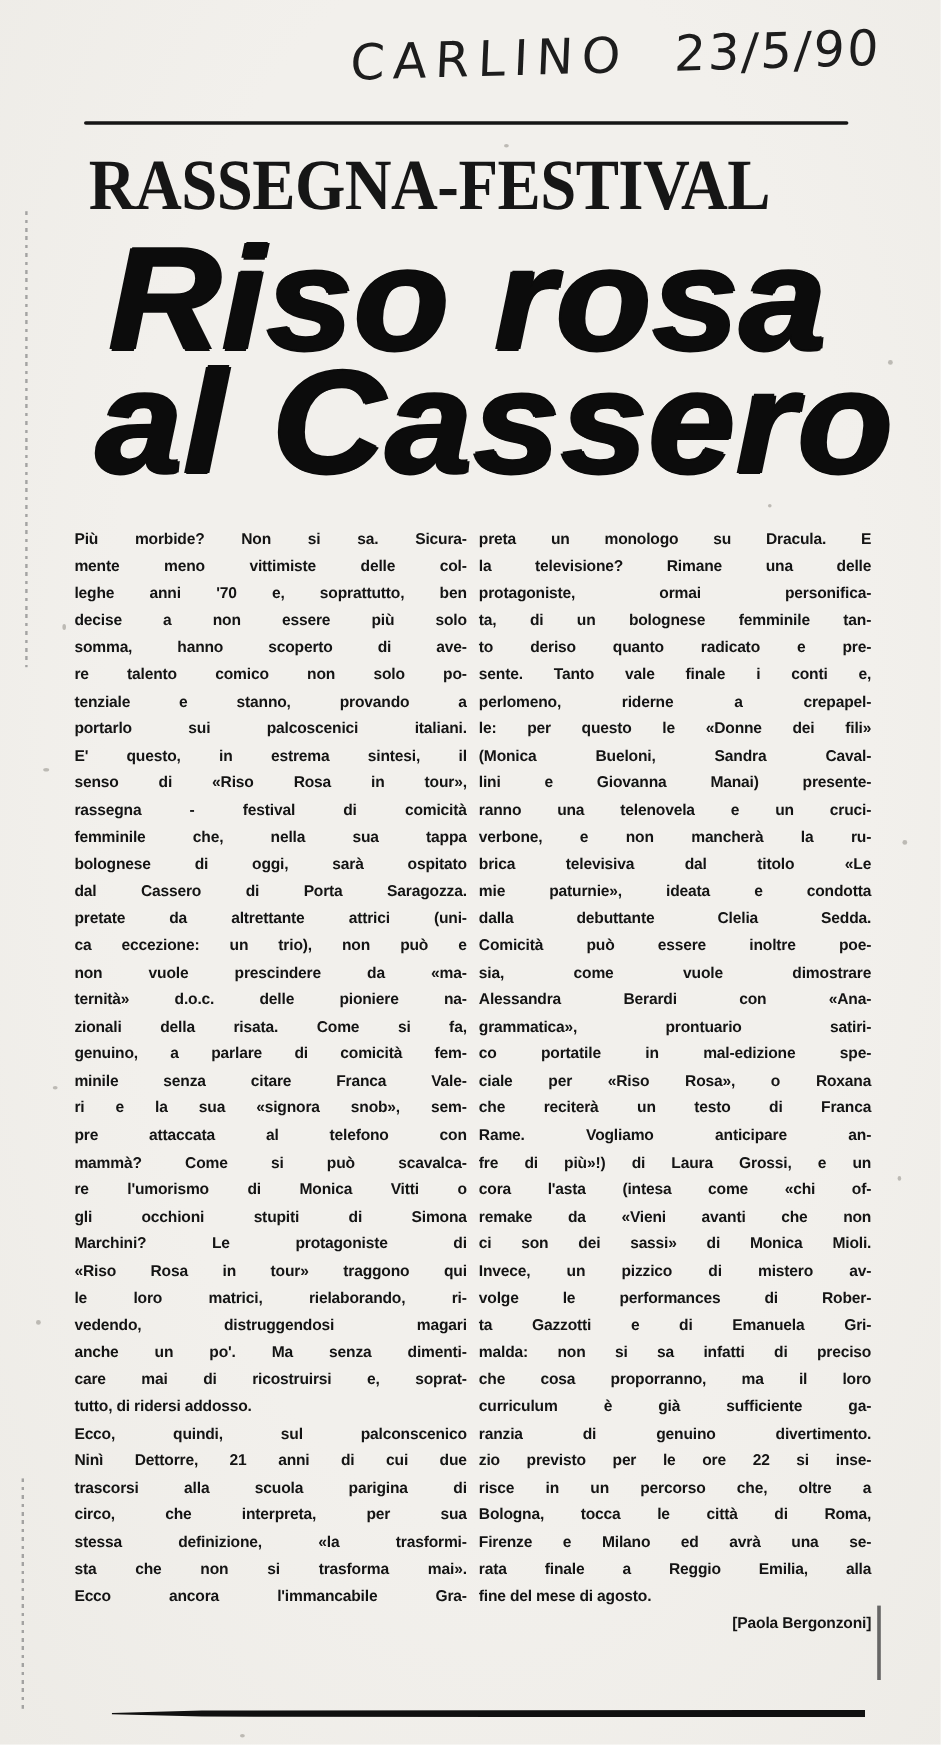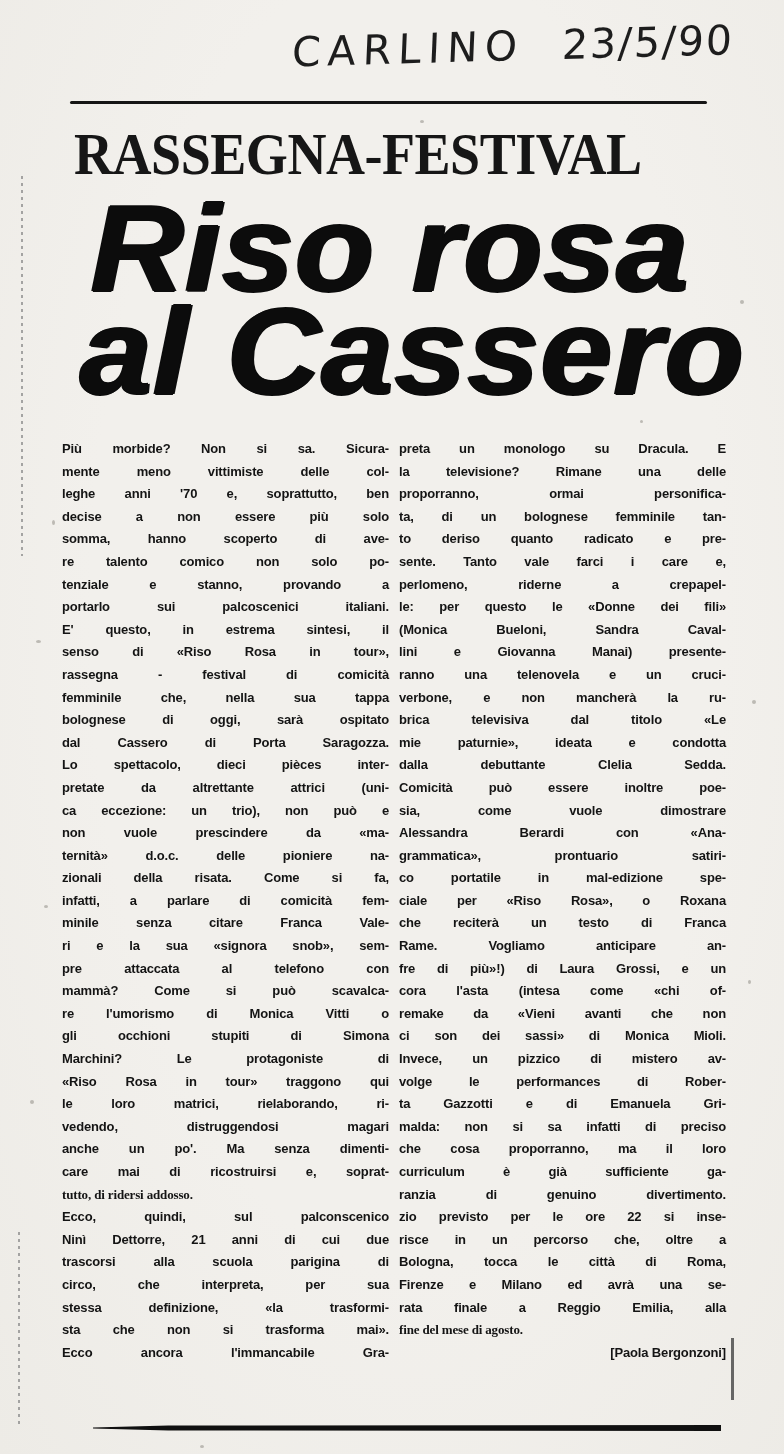--- a/index.html
+++ b/index.html
@@ -42,21 +42,21 @@
   .headline .hl-line:first-child{margin-left:10px;}
   
   .columns{
     position:absolute;left:62px;top:438px;width:664px;
     display:flex;gap:10px;
     font-family:"Liberation Sans",sans-serif;font-weight:700;
     font-size:13px;line-height:22.6px;letter-spacing:-0.15px;color:#141414;
   }
   .col{width:327px;}
   .line{text-align:justify;text-align-last:justify;white-space:normal;}
-  .line.end{text-align-last:left;font-family:Liberation Serif, serif;}
+  .line.end{text-align-last:left;}
   .line.right{text-align-last:right;}
   
   .artifact{position:absolute;pointer-events:none;}
   .dotted-v{width:2px;background:repeating-linear-gradient(#8a8a8a 0 3px,transparent 3px 7px);opacity:.75;}
   .a1{left:21px;top:176px;height:380px;}
   .a2{left:18px;top:1232px;height:192px;}
   .a3{left:731px;top:1338px;width:3px;height:62px;background:#4d4d4d;opacity:.85;}
   .speck{position:absolute;border-radius:50%;background:#9a968f;opacity:.6;}
 </style>
 </head>
@@ -87,27 +87,26 @@
         <div class="line">somma, hanno scoperto di ave-</div>
         <div class="line">re talento comico non solo po-</div>
         <div class="line">tenziale e stanno, provando a</div>
         <div class="line">portarlo sui palcoscenici italiani.</div>
         <div class="line">E' questo, in estrema sintesi, il</div>
         <div class="line">senso di «Riso Rosa in tour»,</div>
         <div class="line">rassegna - festival di comicità</div>
         <div class="line">femminile che, nella sua tappa</div>
         <div class="line">bolognese di oggi, sarà ospitato</div>
         <div class="line">dal Cassero di Porta Saragozza.</div>
-        <div class="line">Lo spettacolo, dieci pièces inter-</div>
         <div class="line">pretate da altrettante attrici (uni-</div>
         <div class="line">ca eccezione: un trio), non può e</div>
         <div class="line">non vuole prescindere da «ma-</div>
         <div class="line">ternità» d.o.c. delle pioniere na-</div>
         <div class="line">zionali della risata. Come si fa,</div>
-        <div class="line">infatti, a parlare di comicità fem-</div>
+        <div class="line">genuino, a parlare di comicità fem-</div>
         <div class="line">minile senza citare Franca Vale-</div>
         <div class="line">ri e la sua «signora snob», sem-</div>
         <div class="line">pre attaccata al telefono con</div>
         <div class="line">mammà? Come si può scavalca-</div>
         <div class="line">re l'umorismo di Monica Vitti o</div>
         <div class="line">gli occhioni stupiti di Simona</div>
         <div class="line">Marchini? Le protagoniste di</div>
         <div class="line">«Riso Rosa in tour» traggono qui</div>
         <div class="line">le loro matrici, rielaborando, ri-</div>
         <div class="line">vedendo, distruggendosi magari</div>
@@ -118,24 +117,24 @@
         <div class="line">Ninì Dettorre, 21 anni di cui due</div>
         <div class="line">trascorsi alla scuola parigina di</div>
         <div class="line">circo, che interpreta, per sua</div>
         <div class="line">stessa definizione, «la trasformi-</div>
         <div class="line">sta che non si trasforma mai».</div>
         <div class="line">Ecco ancora l'immancabile Gra-</div>
       </div>
     <div class="col">
         <div class="line">preta un monologo su Dracula. E</div>
         <div class="line">la televisione? Rimane una delle</div>
-        <div class="line">proporranno, ormai personifica-</div>
+        <div class="line">protagoniste, ormai personifica-</div>
         <div class="line">ta, di un bolognese femminile tan-</div>
         <div class="line">to deriso quanto radicato e pre-</div>
-        <div class="line">sente. Tanto vale farci i care e,</div>
+        <div class="line">sente. Tanto vale finale i conti e,</div>
         <div class="line">perlomeno, riderne a crepapel-</div>
         <div class="line">le: per questo le «Donne dei fili»</div>
         <div class="line">(Monica Bueloni, Sandra Caval-</div>
         <div class="line">lini e Giovanna Manai) presente-</div>
         <div class="line">ranno una telenovela e un cruci-</div>
         <div class="line">verbone, e non mancherà la ru-</div>
         <div class="line">brica televisiva dal titolo «Le</div>
         <div class="line">mie paturnie», ideata e condotta</div>
         <div class="line">dalla debuttante Clelia Sedda.</div>
         <div class="line">Comicità può essere inoltre poe-</div>

